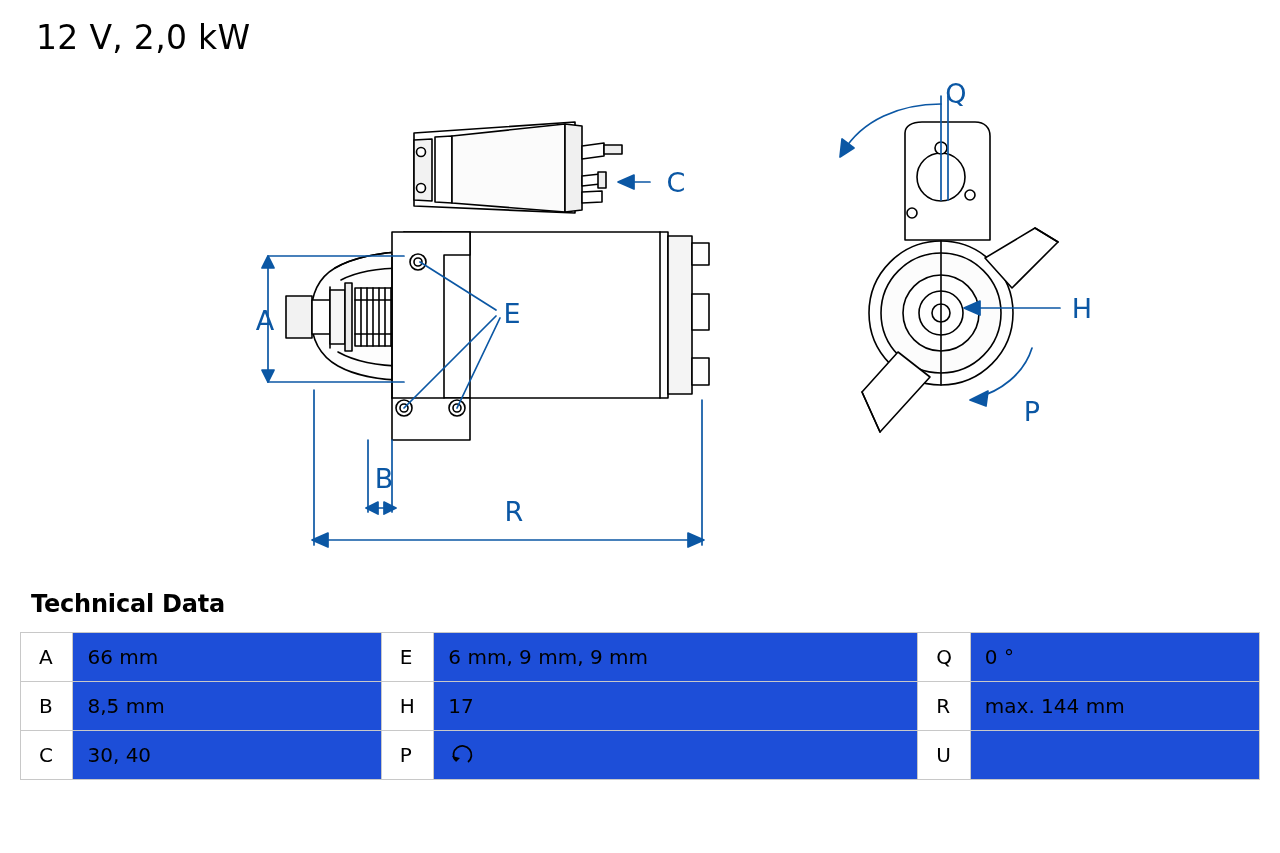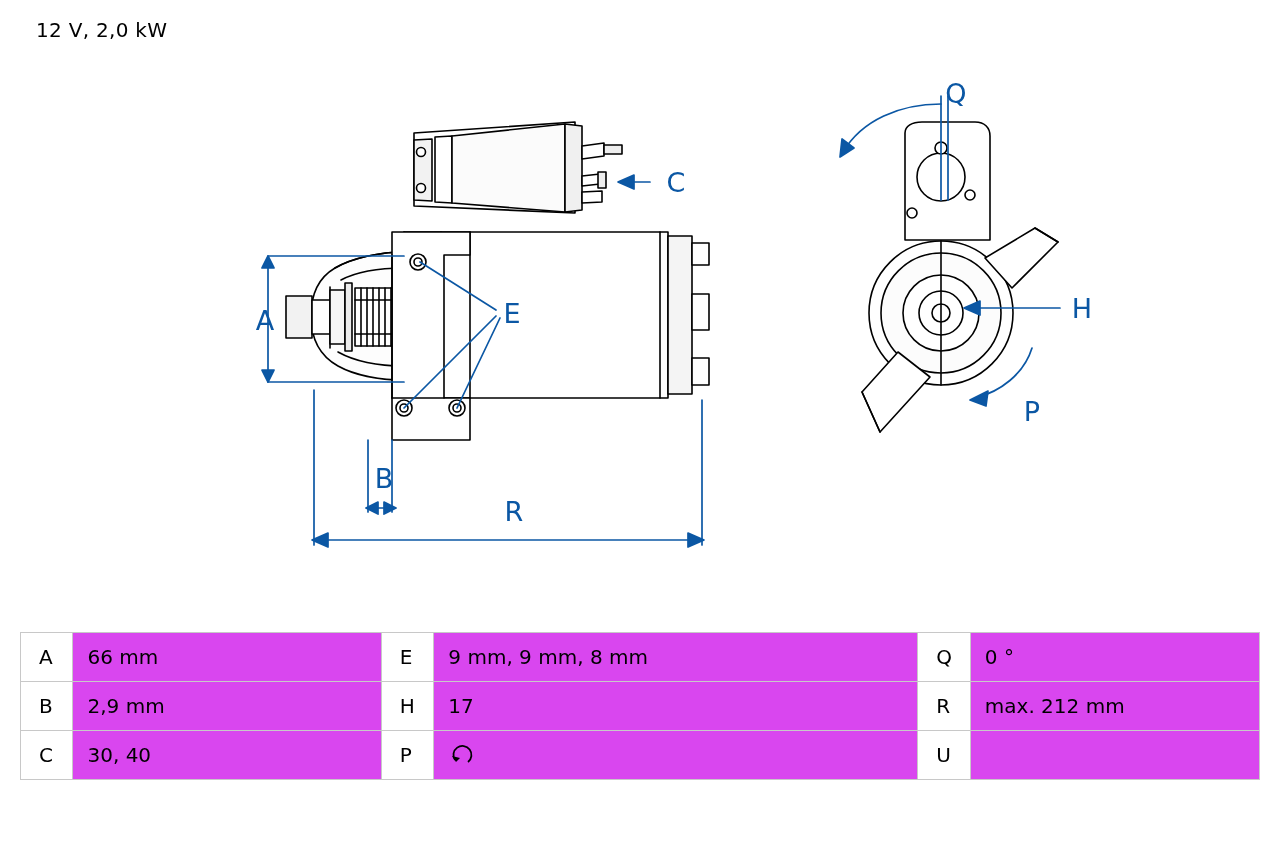--- a/index.html
+++ b/index.html
@@ -17,21 +17,21 @@
   }
   #page {
     position: relative;
     width: 1280px;
     height: 853px;
   }
   .title {
     position: absolute;
     left: 36px;
     top: 18px;
-    font-size: 20px;
+    font-size: 33px;
     font-weight: 400;
     letter-spacing: 0.3px;
     color: #000;
   }
   .drawing {
     position: absolute;
     left: 0;
     top: 0;
     width: 1280px;
     height: 580px;
@@ -58,21 +58,21 @@
     padding: 0 0 0 14px;
     vertical-align: middle;
     background: #ffffff;
   }
   table.tech td.key {
     width: 34px;
     background: #ffffff;
     padding-left: 18px;
   }
   table.tech td.val {
-    background: #d946ef;
+    background: #1d4ed8;
   }
   td.val.v1 { width: 300px; }
   td.val.v2 { width: 480px; }
   td.val.v3 { width: 280px; }
   .rot-icon {
     display: inline-block;
     width: 30px;
     height: 30px;
     vertical-align: middle;
   }
@@ -230,38 +230,39 @@
       </g>
 
       <text class="lbl" x="956" y="103" text-anchor="middle">Q</text>
       <text class="lbl" x="1082" y="318" text-anchor="middle">H</text>
       <text class="lbl" x="1032" y="421" text-anchor="middle">P</text>
     </g>
 
   </svg>
   </div>
 
+  <div class="tech-title">Technical Data</div>
 
   <table class="tech">
     <tbody>
       <tr>
         <td class="key">A</td>
         <td class="val v1">66 mm</td>
         <td class="key">E</td>
-        <td class="val v2">9 mm, 9 mm, 8 mm</td>
+        <td class="val v2">6 mm, 9 mm, 9 mm</td>
         <td class="key">Q</td>
         <td class="val v3">0 °</td>
       </tr>
       <tr>
         <td class="key">B</td>
-        <td class="val v1">2,9 mm</td>
+        <td class="val v1">8,5 mm</td>
         <td class="key">H</td>
         <td class="val v2">17</td>
         <td class="key">R</td>
-        <td class="val v3">max. 212 mm</td>
+        <td class="val v3">max. 144 mm</td>
       </tr>
       <tr>
         <td class="key">C</td>
         <td class="val v1">30, 40</td>
         <td class="key">P</td>
         <td class="val v2">
           <span class="rot-icon">
             <svg width="30" height="30" viewBox="0 0 30 30">
               <path d="M7 20 A 9 9 0 1 1 20 22" fill="none" stroke="#000" stroke-width="1.8"></path>
               <path d="M4 16 L8 22 L12 18 Z" fill="#000"></path>

